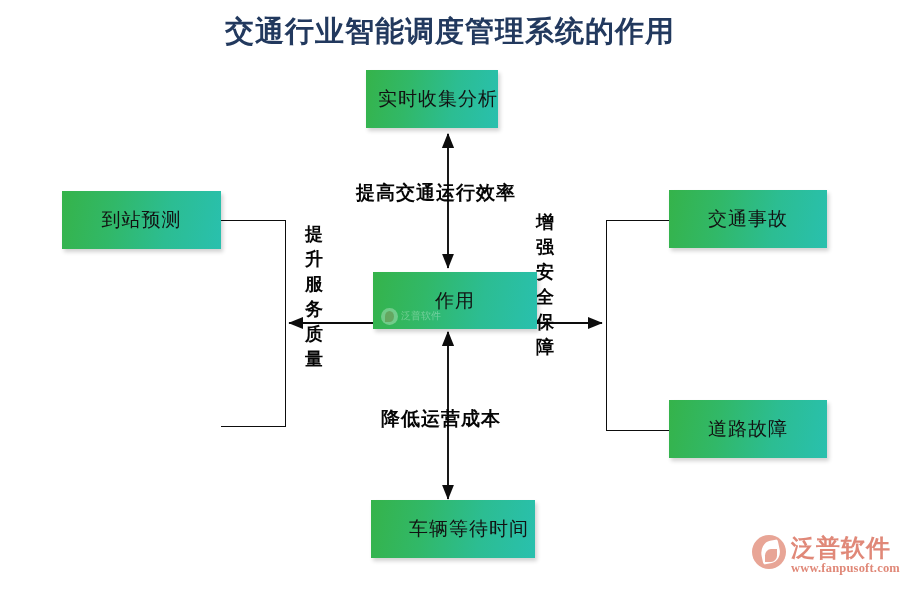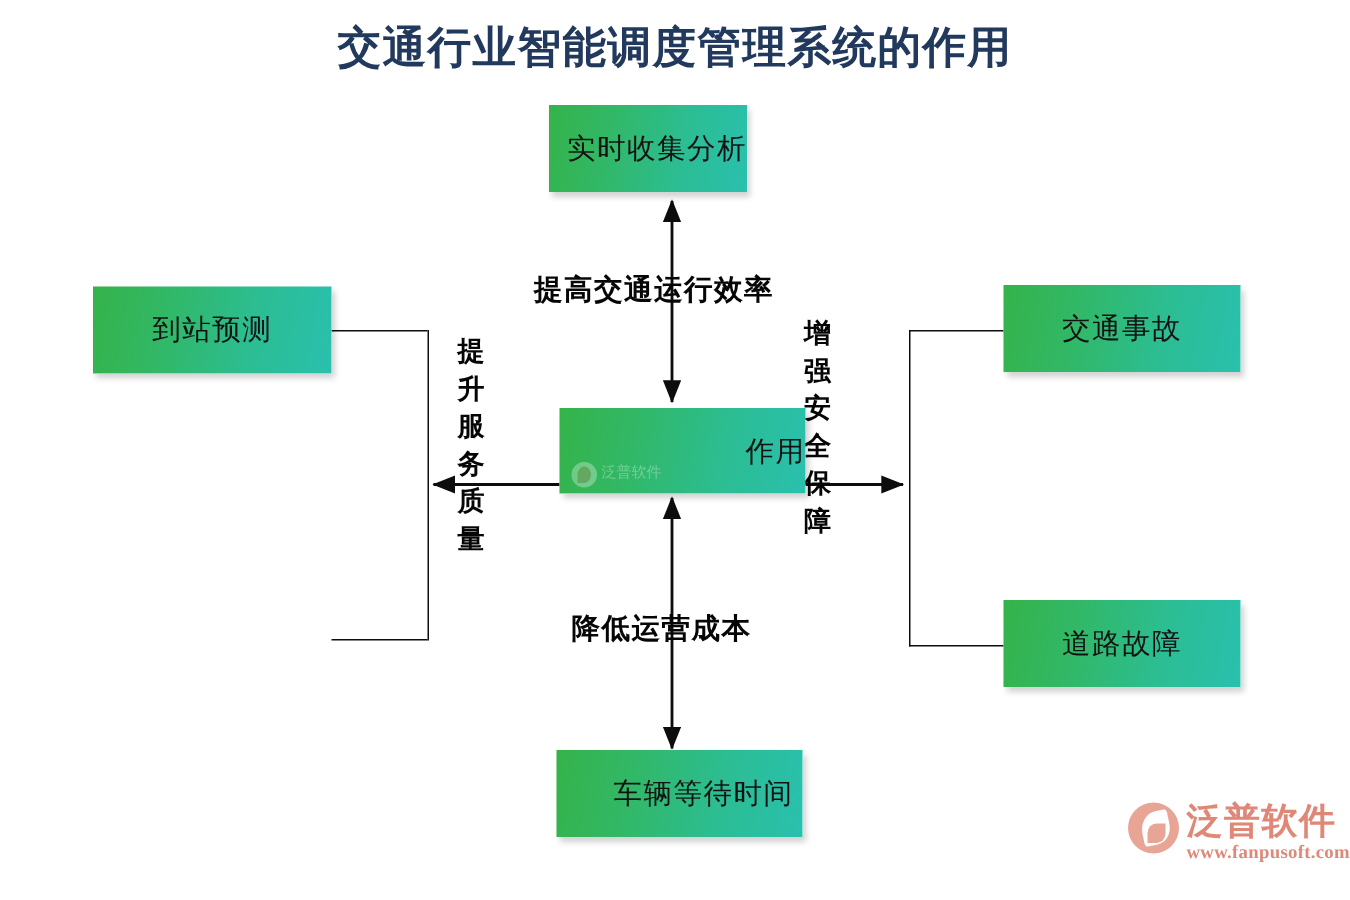--- a/index.html
+++ b/index.html
@@ -226,21 +226,21 @@
   </div>
 
   <div class="node" style="left:62px; top:191px; width:159px; height:58px;">
     <span class="node-label">到站预测</span>
   </div>
 
   <div class="node" style="left:669px; top:190px; width:158px; height:58px;">
     <span class="node-label">交通事故</span>
   </div>
 
-  <div class="node" style="left:373px; top:272px; width:164px; height:57px;justify-content:flex-end;">
+  <div class="node" style="left:373px; top:272px; width:164px; height:57px;">
     <span class="node-label">作用</span>
     <span class="center-watermark">
       <span class="wm-mark"></span>
       <span class="wm-text">泛普软件</span>
     </span>
   </div>
 
 
   <div class="node" style="left:669px; top:400px; width:158px; height:58px;">
     <span class="node-label">道路故障</span>

